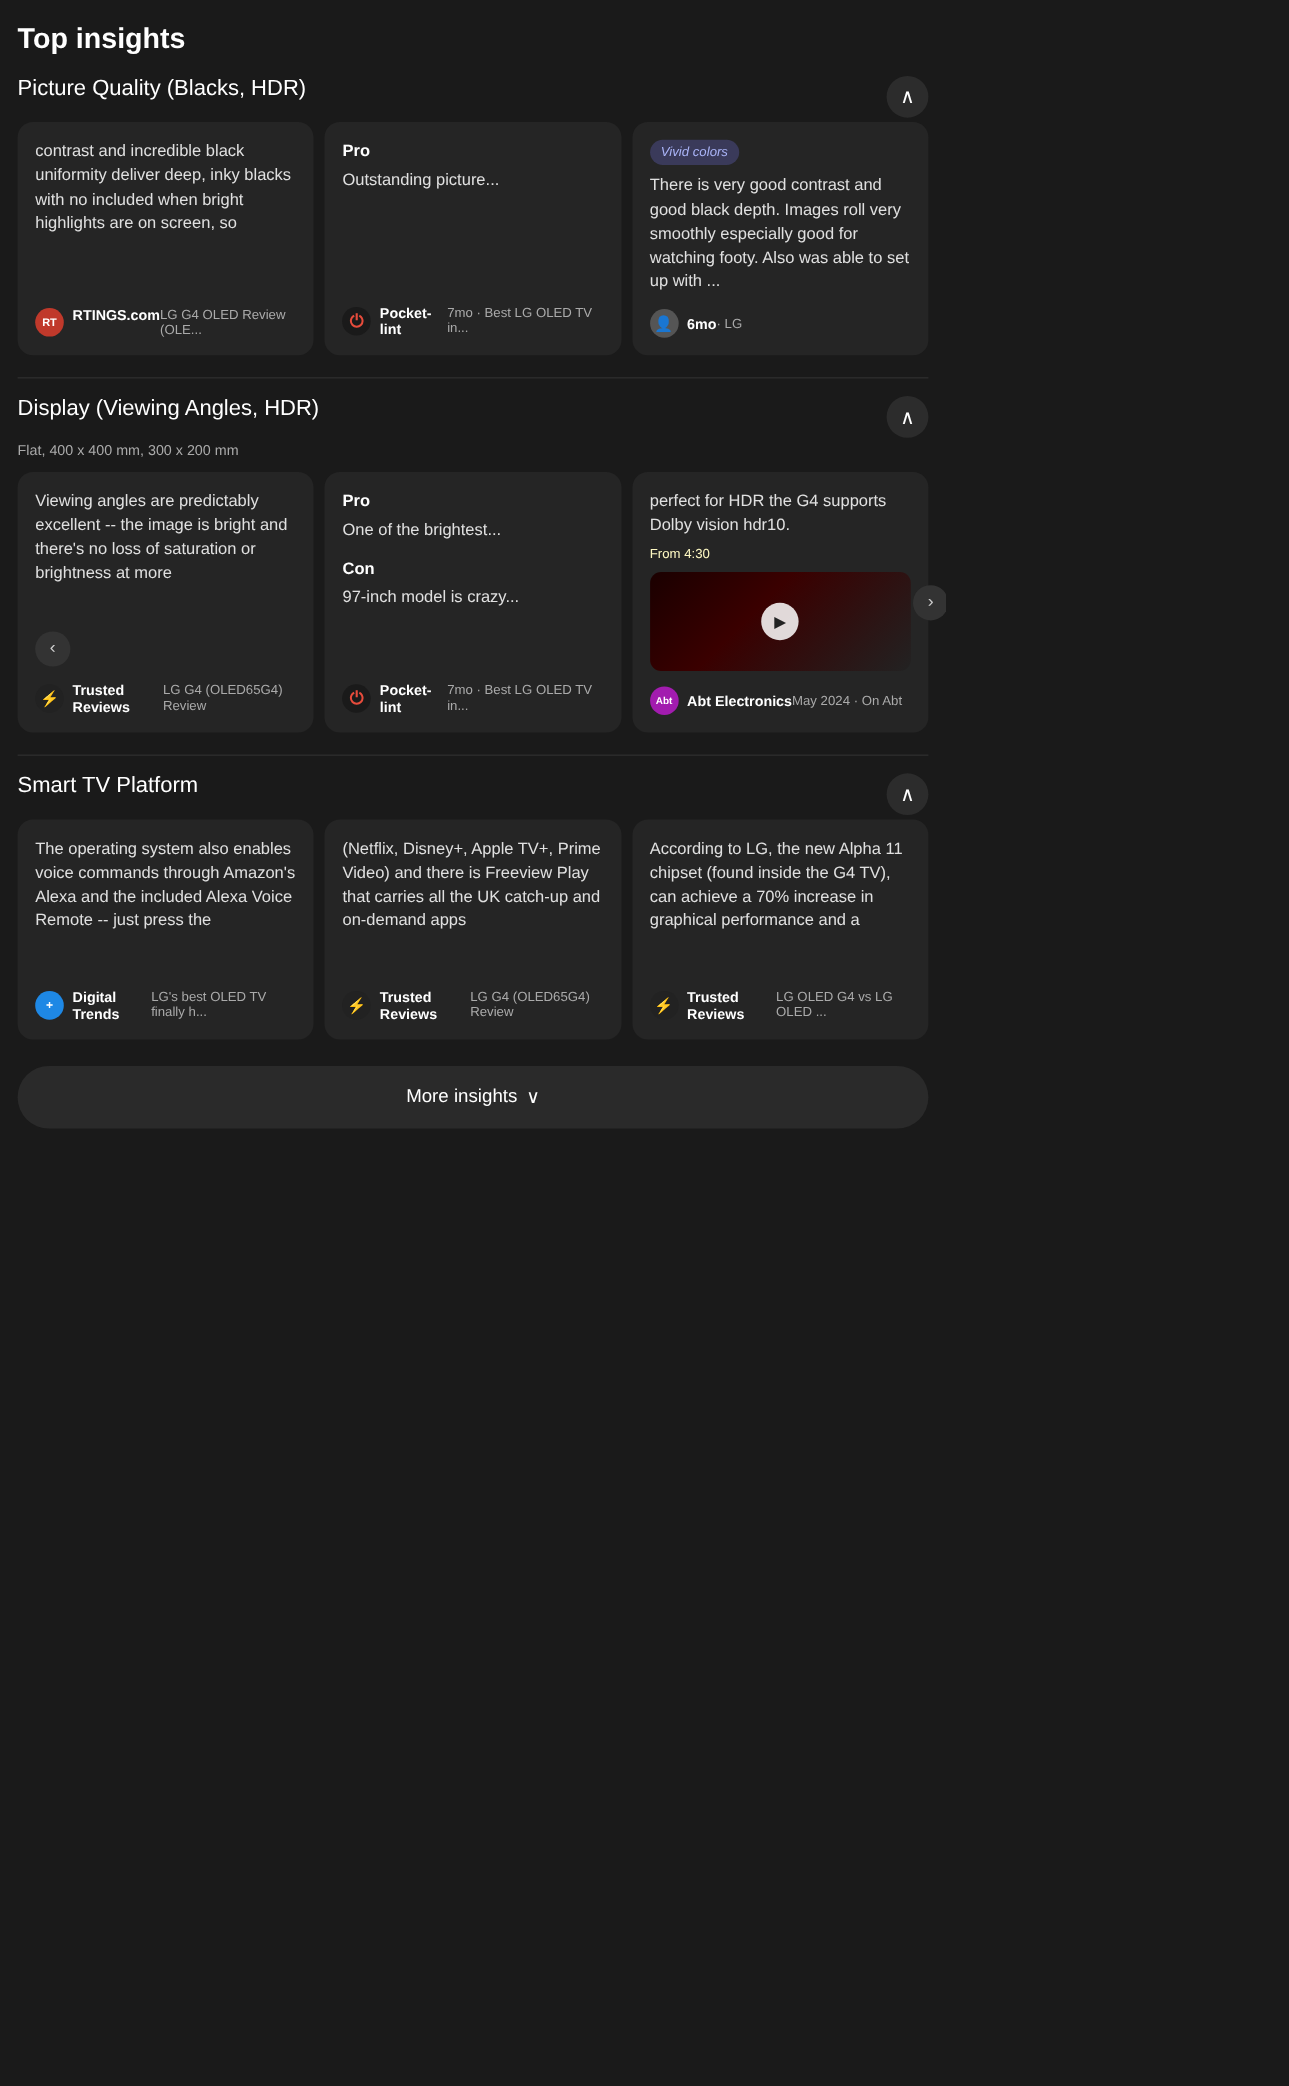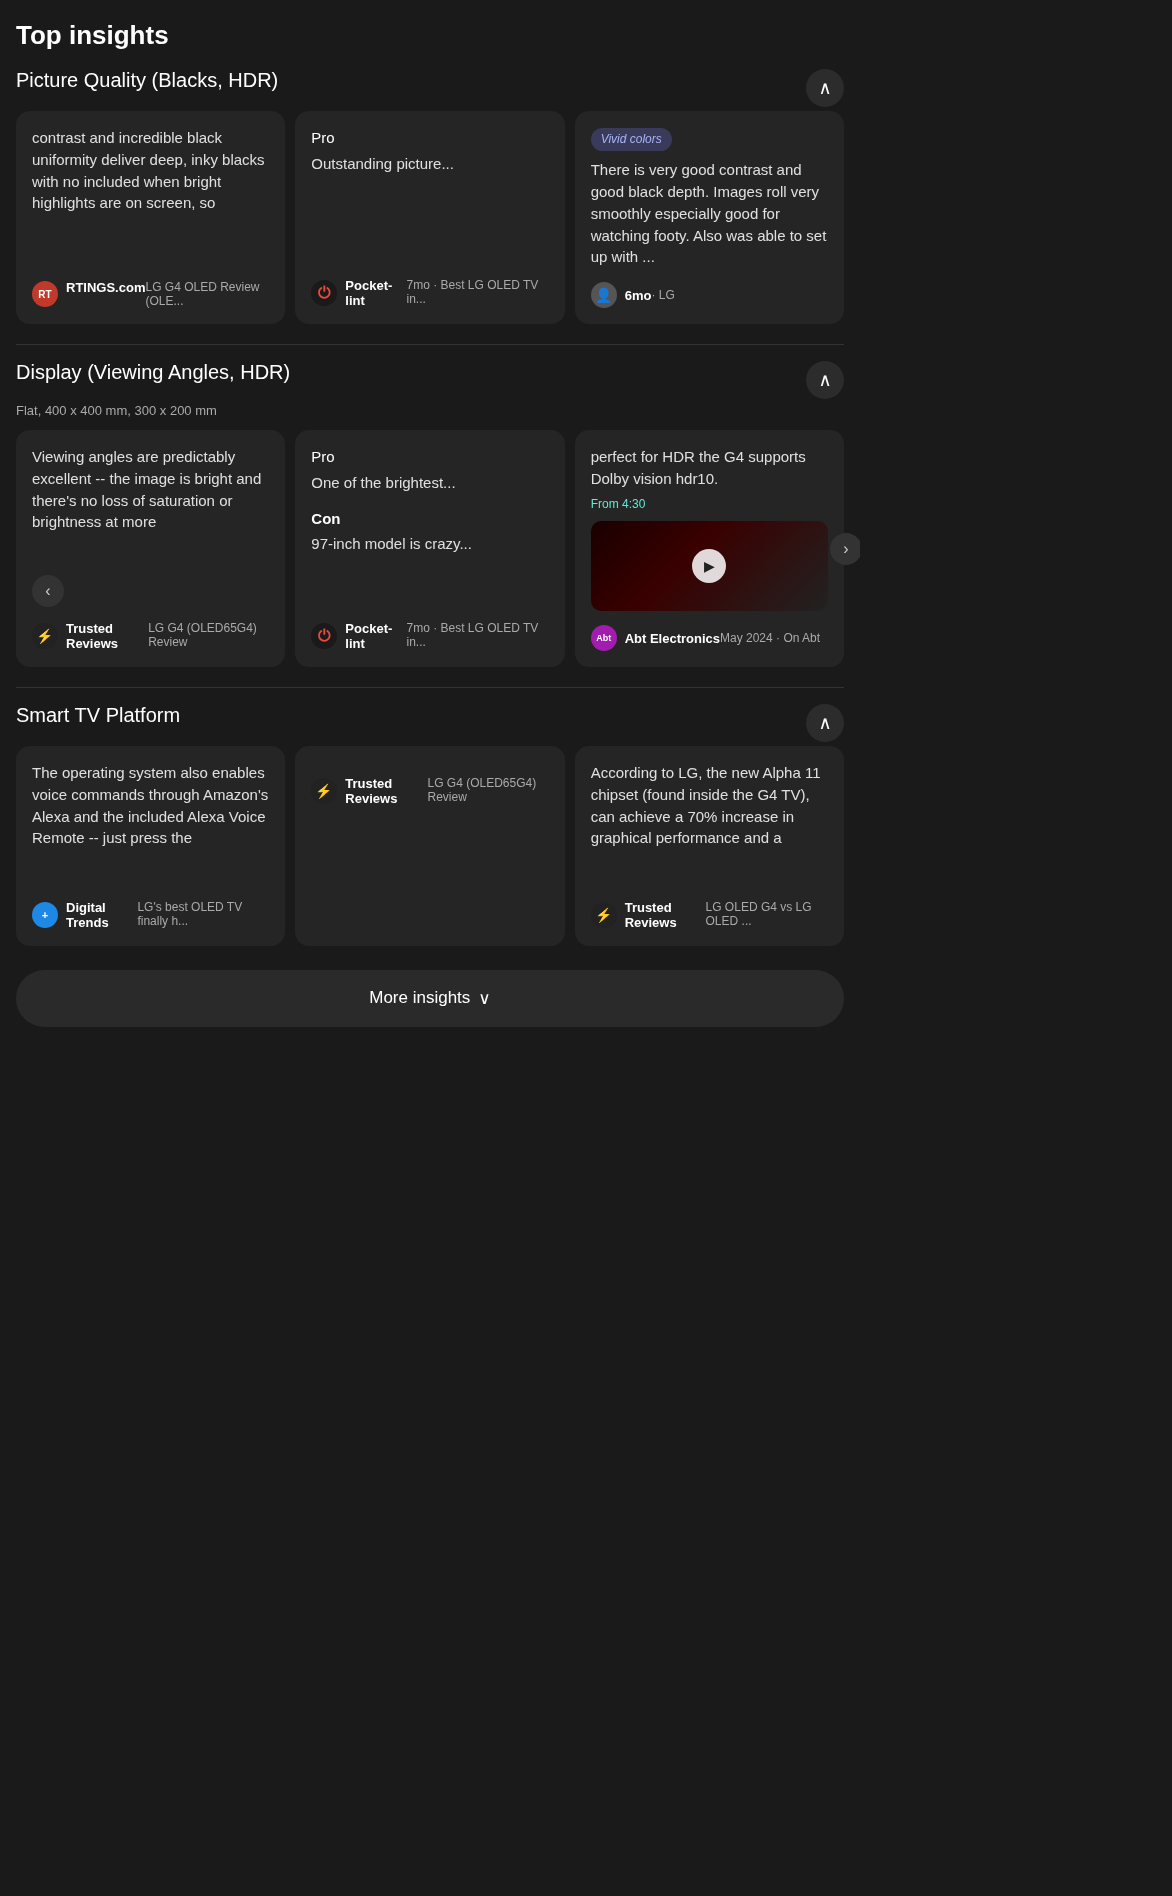--- a/index.html
+++ b/index.html
@@ -76,21 +76,21 @@
       color: #aab4f8;
       border-radius: 20px;
       font-size: 12px;
       padding: 3px 10px;
       display: inline-block;
       margin-bottom: 8px;
       font-style: italic;
     }
     .pro-con-label {
       font-size: 15px;
-      font-weight: 400;
+      font-weight: 700;
       color: #fff;
       margin-bottom: 4px;
     }
     .con-label {
       font-size: 15px;
       font-weight: 700;
       color: #fff;
       margin-top: 14px;
       margin-bottom: 4px;
     }
@@ -166,21 +166,21 @@
       background: rgba(255,255,255,0.85);
       border-radius: 50%;
       display: flex;
       align-items: center;
       justify-content: center;
       font-size: 14px;
       color: #222;
     }
     .video-label {
       font-size: 12px;
-      color: #5eead4;
+      color: #fef9c3;
       margin-top: 6px;
     }
     .more-insights-btn {
       display: flex;
       justify-content: center;
       gap: 8px;
       background: #2a2a2a;
       border: none;
       border-radius: 40px;
       color: #fff;
@@ -357,20 +357,21 @@
       <div class="card-footer">
         <div class="source-icon digitaltrends-icon">+</div>
         <div class="source-info">
           <span class="source-name">Digital Trends</span>
           <span class="source-meta">LG's best OLED TV finally h...</span>
         </div>
       </div>
     </div>
 
     <div class="card">
+      <div class="card-body">(Netflix, Disney+, Apple TV+, Prime Video) and there is Freeview Play that carries all the UK catch-up and on-demand apps</div>
       <div class="card-footer">
         <div class="source-icon trustedreviews-icon">⚡</div>
         <div class="source-info">
           <span class="source-name">Trusted Reviews</span>
           <span class="source-meta">LG G4 (OLED65G4) Review</span>
         </div>
       </div>
     </div>
 
     <div class="card">

